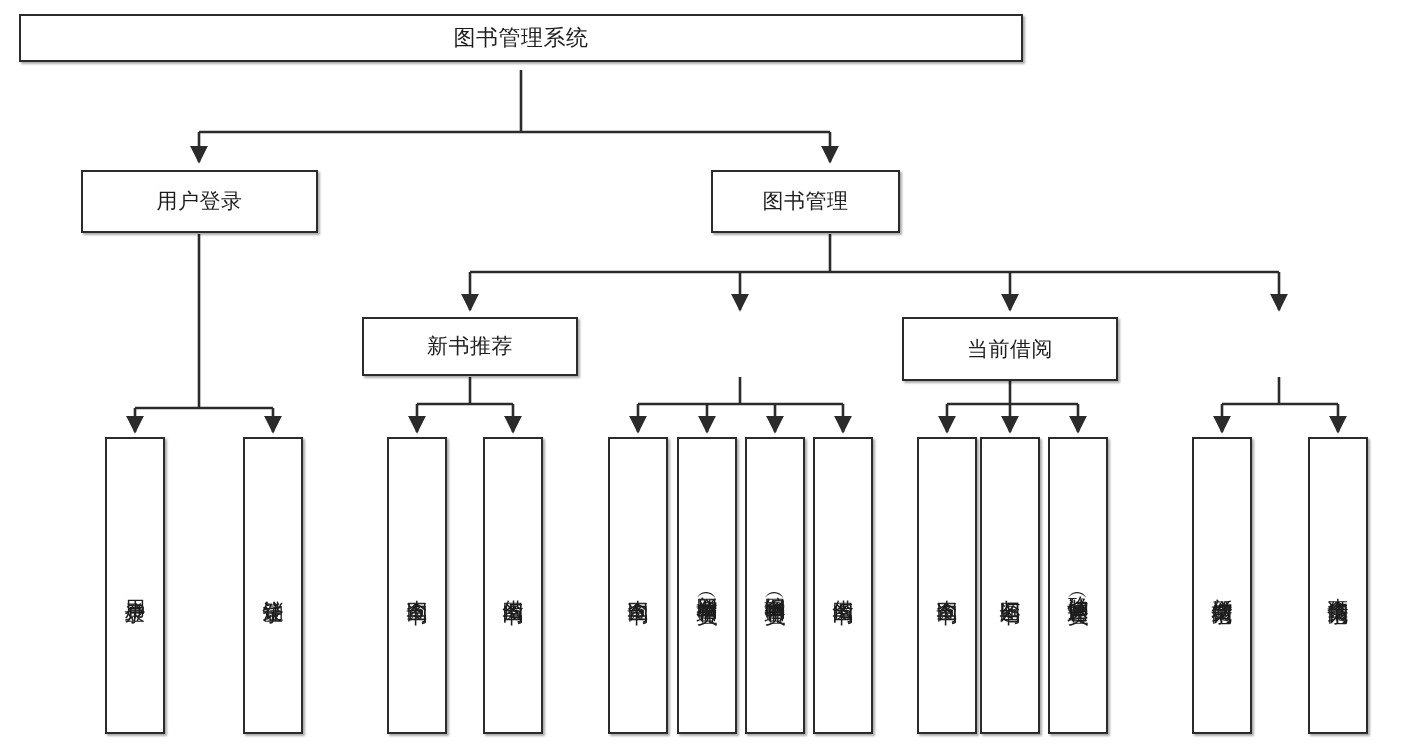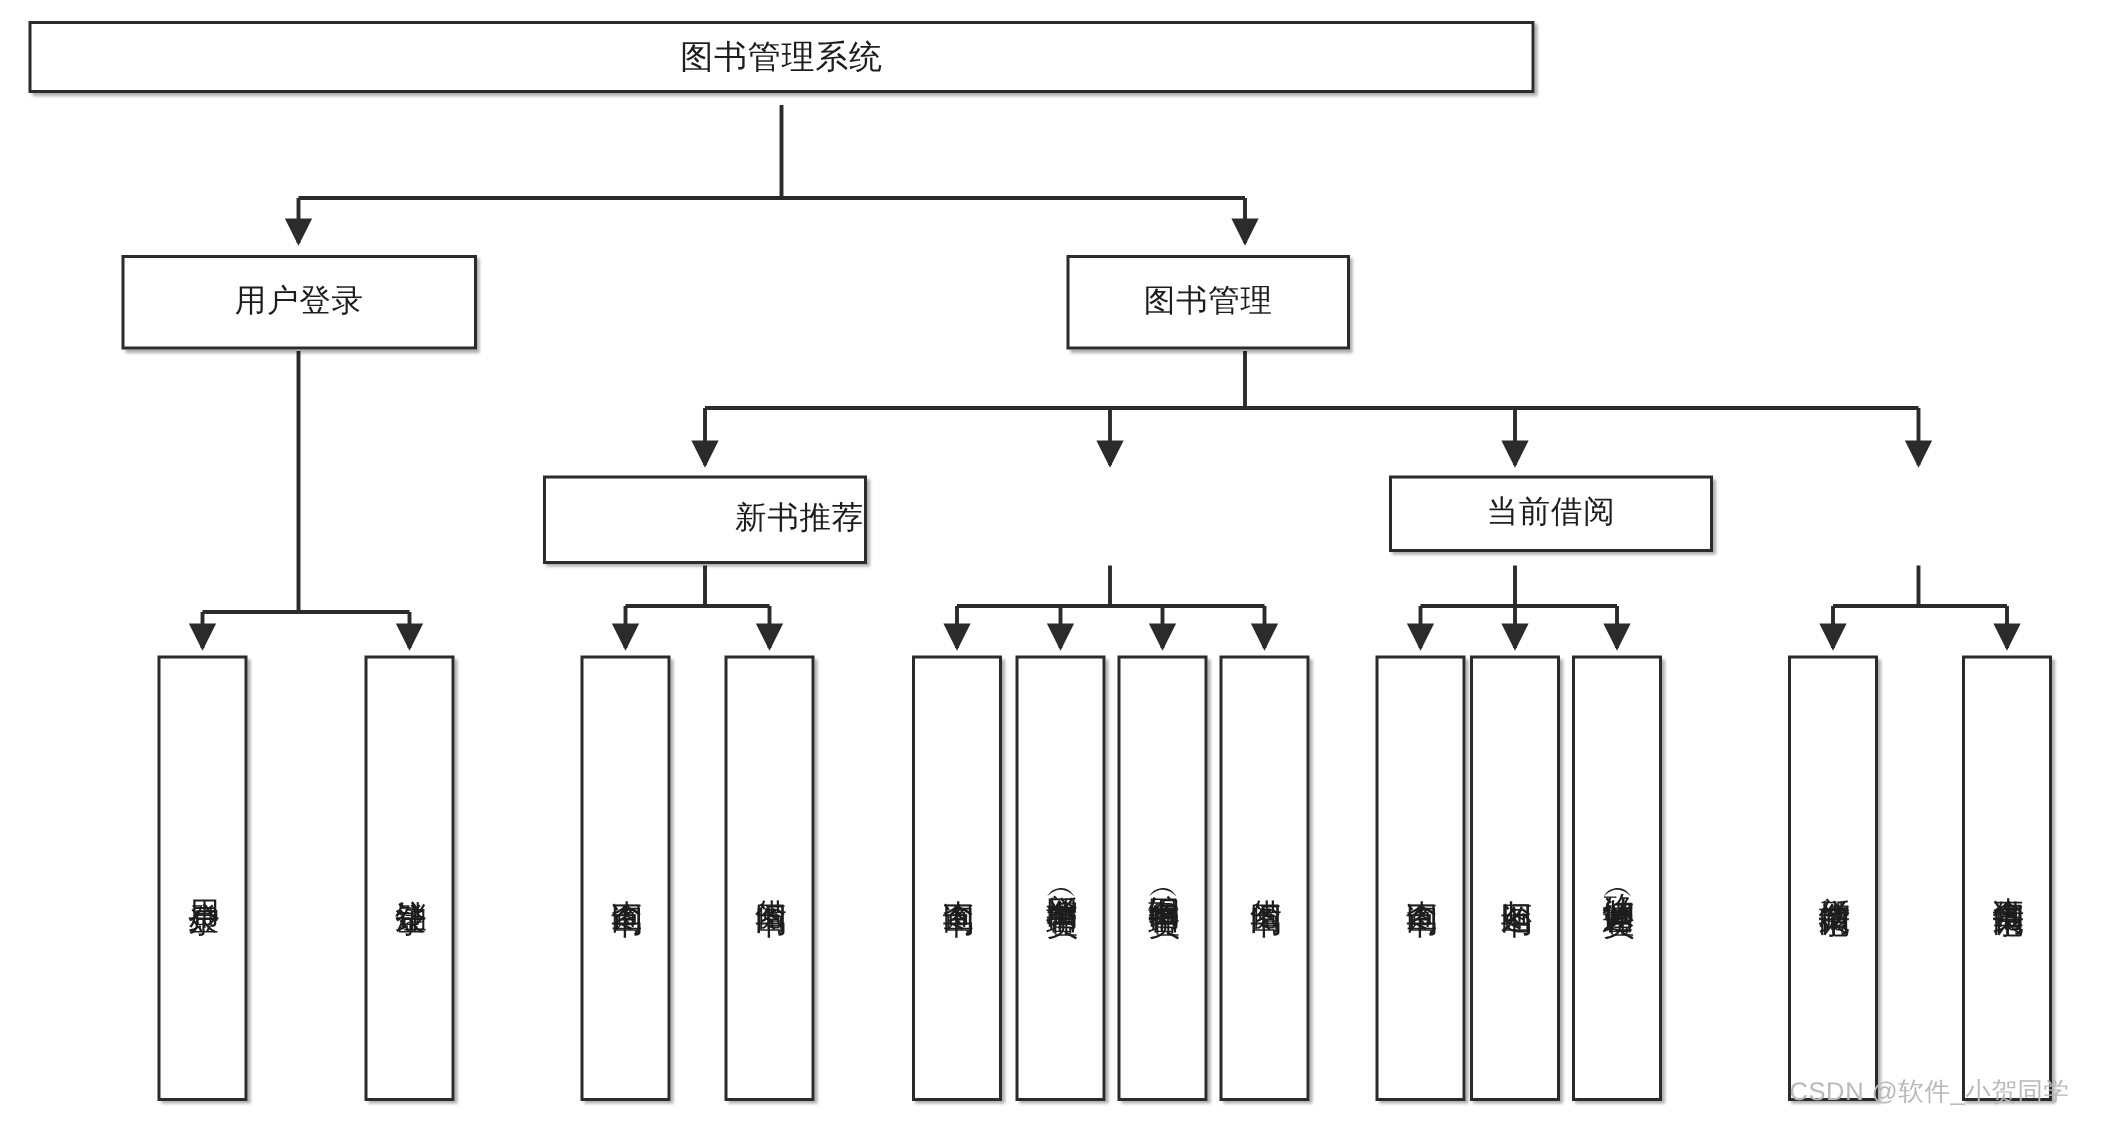--- a/index.html
+++ b/index.html
@@ -123,24 +123,24 @@
     <span class="label">图书管理系统</span>
   </div>
 
   <div class="node" style="left:81px; top:170px; width:237px; height:63px;">
     <span class="label">用户登录</span>
   </div>
   <div class="node" style="left:711px; top:170px; width:189px; height:63px;align-items:center;">
     <span class="label">图书管理</span>
   </div>
 
-  <div class="node" style="left:362px; top:317px; width:216px; height:59px;justify-content:flex-end;">
+  <div class="node" style="left:362px; top:317px; width:216px; height:59px;">
     <span class="label">新书推荐</span>
   </div>
-  <div class="node" style="left:902px; top:317px; width:216px; height:51px;margin-left:24px;">
+  <div class="node" style="left:902px; top:317px; width:216px; height:64px;">
     <span class="label">当前借阅</span>
   </div>
 
   <div class="node vert" style="left:105px; top:437px; width:60px; height:297px;">
     <span class="label">用户登录</span>
   </div>
   <div class="node vert" style="left:243px; top:437px; width:60px; height:297px;">
     <span class="label">注销登录</span>
   </div>
 
@@ -174,15 +174,14 @@
     <span class="label">确认归还（管理员）</span>
   </div>
 
   <div class="node vert" style="left:1192px; top:437px; width:60px; height:297px;">
     <span class="label">新增借阅记录</span>
   </div>
   <div class="node vert" style="left:1308px; top:437px; width:60px; height:297px;">
     <span class="label">查询借阅记录</span>
   </div>
 
-  <div class="watermark" style="left:1193px; top:716px;">CSDN @软件_小贺同学</div>
 
 </div>
 
 </body></html>

